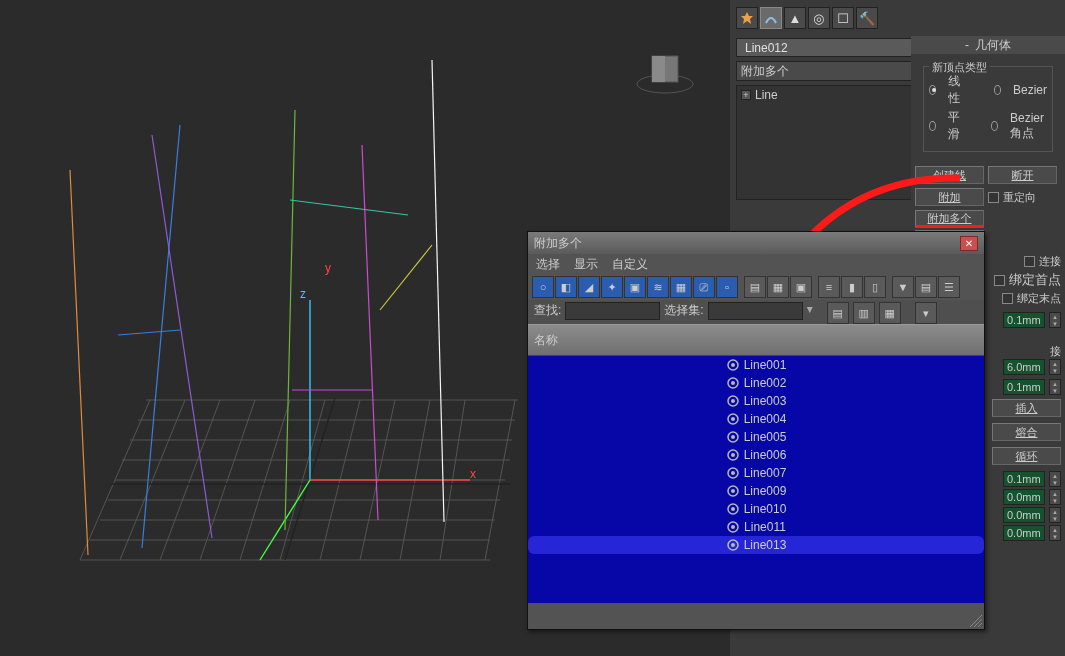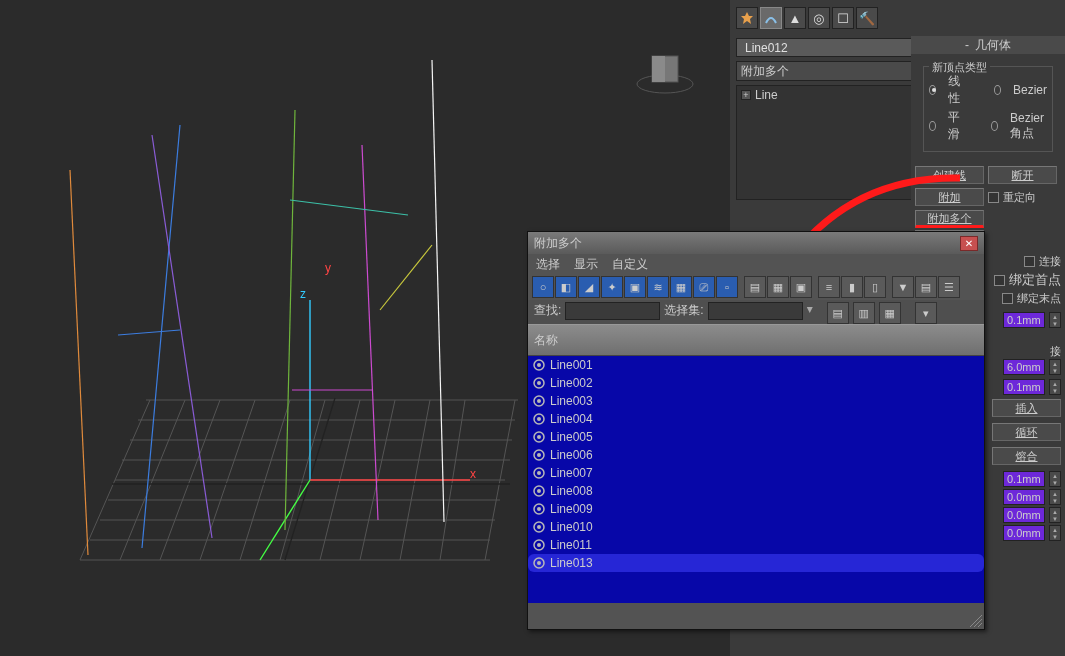--- a/index.html
+++ b/index.html
@@ -23,37 +23,37 @@
   .rollout-title{background:#4a4a4a;height:18px;display:flex;align-items:center;justify-content:center;color:#ddd;}
   .group{border:1px solid #555;margin:12px;padding:4px 5px 6px;position:relative;}
   .group-title{position:absolute;top:-7px;left:5px;background:#3a3a3a;padding:0 3px;font-size:11px;}
   .radio-row{display:flex;align-items:center;gap:12px;margin:2px 0;font-size:11px;}
   .radio{width:10px;height:10px;border:1px solid #999;border-radius:50%;display:inline-block;position:relative;}
   .radio.on::after{content:"";width:4px;height:4px;background:#ddd;border-radius:50%;position:absolute;left:2px;top:2px;}
   .pbtn{height:18px;background:#4a4a4a;border:1px solid #666;border-top-color:#777;border-left-color:#777;display:flex;align-items:center;justify-content:center;font-size:11px;margin:2px 0;}
   .pbtn.half{width:69px;text-decoration:underline;}
   .prow{display:flex;gap:4px;align-items:center;}
   .chk{width:11px;height:11px;border:1px solid #888;display:inline-block;background:#333;}
-  .spin-val{height:16px;width:42px;background:#6d28d9;border:1px solid #222;display:flex;align-items:center;padding:0 3px;font-size:11px;}
+  .spin-val{height:16px;width:42px;background:#14532d;border:1px solid #222;display:flex;align-items:center;padding:0 3px;font-size:11px;}
   .spin-arrows{width:12px;height:16px;background:#4a4a4a;border:1px solid #222;display:flex;flex-direction:column;}
   .spin-arrows div{flex:1;display:flex;align-items:center;justify-content:center;font-size:6px;line-height:1;color:#aaa;}
   .highlight{border-bottom:3px solid #ff1a1a;}
   
   .dialog{position:absolute;left:527px;top:231px;width:458px;background:#535353;border:1px solid #111;box-shadow:2px 2px 4px rgba(0,0,0,.5);}
   .dlg-title{height:22px;background:linear-gradient(#7a7a7a,#5a5a5a);display:flex;align-items:center;padding:0 6px;justify-content:space-between;font-size:12px;color:#eee;}
   .dlg-close{width:18px;height:15px;background:#c75050;border:1px solid #7a2a2a;color:#fff;display:flex;align-items:center;justify-content:center;font-size:10px;}
   .dlg-menu{height:20px;display:flex;gap:14px;padding:0 8px;align-items:center;font-size:12px;color:#e0e0e0;}
   .dlg-toolbar{height:26px;display:flex;gap:1px;padding:2px 4px;align-items:center;background:#535353;}
   .dlg-tb-btn{width:22px;height:22px;background:#5a5a5a;border:1px solid #333;display:flex;align-items:center;justify-content:center;font-size:11px;}
   .dlg-tb-btn.blue{background:#2a5db0;}
   .dlg-search{height:24px;display:flex;gap:4px;padding:2px 6px;align-items:flex-start;background:#4f4f4f;}
   .dlg-search input{height:18px;background:#3a3a3a;border:1px solid #222;color:#ccc;padding:0 4px;font-size:11px;}
   .dlg-header{height:32px;background:linear-gradient(#8c8c8c,#6f6f6f);padding:0 6px;display:flex;align-items:center;color:#111;font-size:11px;border-top:1px solid #999;border-bottom:1px solid #444;}
   .dlg-list{height:247px;background:#0707a8;overflow:auto;}
-  .dlg-item{height:18px;display:flex;align-items:center;gap:4px;padding:0 4px;color:#fff;font-size:12px;}
+  .dlg-item{height:18px;display:flex;align-items:center;gap:4px;padding:0 4px;color:#fff;font-size:12px;justify-content:center;}
   .dlg-item.sel{background:#2626d6;border-radius:6px;}
   .obj-icon{width:14px;height:14px;display:flex;align-items:center;justify-content:center;}
   .obj-icon svg{width:14px;height:14px;}
   .dlg-foot{height:26px;background:#535353;}
   .dlg-resize{position:absolute;right:2px;bottom:2px;width:12px;height:12px;}
   
   .arrow-svg{position:absolute;left:700px;top:160px;width:300px;height:210px;pointer-events:none;}
 </style>
 </head>
 <body>
@@ -223,24 +223,24 @@
           <div class="spin-val">0.1mm</div>
           <div class="spin-arrows">
             <div>▲</div>
             <div>▼</div>
           </div>
         </div>
       <div class="prow" style="justify-content:flex-end;margin-top:2px">
           <div class="pbtn half">插入</div>
         </div>
       <div class="prow" style="justify-content:flex-end;margin-top:2px">
+          <div class="pbtn half">熔合</div>
+        </div>
+      <div class="prow" style="justify-content:flex-end;margin-top:2px">
           <div class="pbtn half">循环</div>
-        </div>
-      <div class="prow" style="justify-content:flex-end;margin-top:2px">
-          <div class="pbtn half">熔合</div>
         </div>
       <div class="prow" style="justify-content:flex-end;margin-top:4px">
           <div class="spin-val">0.1mm</div>
           <div class="spin-arrows">
             <div>▲</div>
             <div>▼</div>
           </div>
         </div>
       <div class="prow" style="justify-content:flex-end;margin-top:2px">
           <div class="spin-val">0.0mm</div>
@@ -394,29 +394,20 @@
         </span>
         <span>Line007</span>
       </div>
       <div class="dlg-item">
         <span class="obj-icon">
           <svg>
             <circle cx="7" cy="7" r="5" fill="none" stroke="#b8b8b8" stroke-width="1.5"></circle>
             <circle cx="7" cy="7" r="2" fill="#b8b8b8"></circle>
           </svg>
         </span>
-        <span>Line008</span>
-      </div>
-      <div class="dlg-item">
-        <span class="obj-icon">
-          <svg>
-            <circle cx="7" cy="7" r="5" fill="none" stroke="#b8b8b8" stroke-width="1.5"></circle>
-            <circle cx="7" cy="7" r="2" fill="#b8b8b8"></circle>
-          </svg>
-        </span>
         <span>Line009</span>
       </div>
       <div class="dlg-item">
         <span class="obj-icon">
           <svg>
             <circle cx="7" cy="7" r="5" fill="none" stroke="#b8b8b8" stroke-width="1.5"></circle>
             <circle cx="7" cy="7" r="2" fill="#b8b8b8"></circle>
           </svg>
         </span>
         <span>Line010</span>

